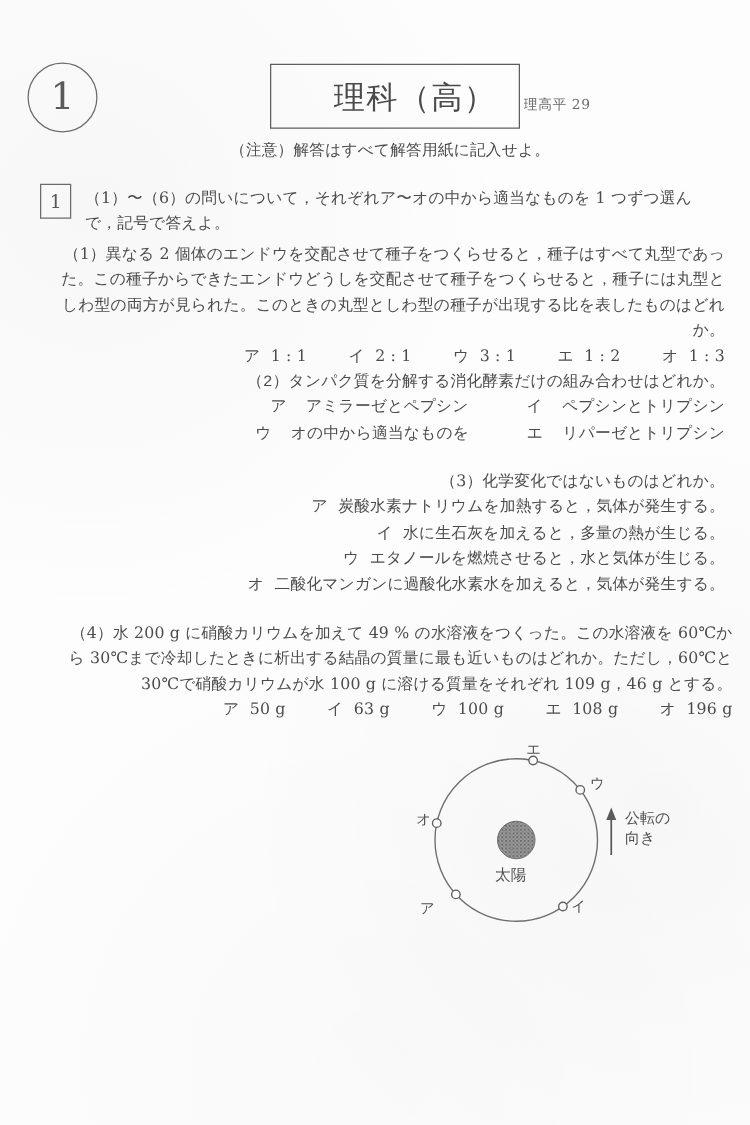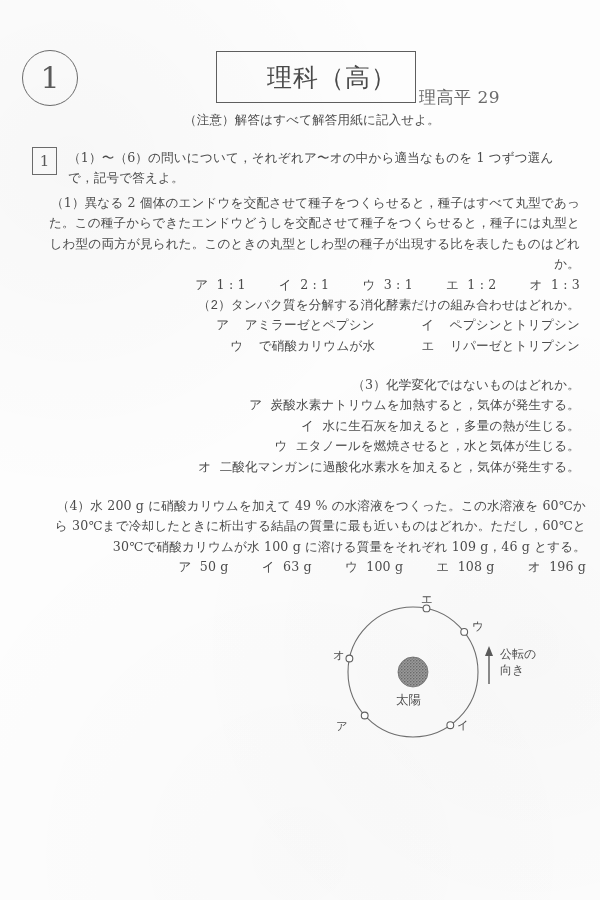--- a/index.html
+++ b/index.html
@@ -42,24 +42,23 @@
     border: 1.5px solid #5e5e5e;
     display: flex; align-items: center; justify-content: center;
     font-size: 25px;
     letter-spacing: 1px;
     color: #4a4a4a;
     padding-left: 32px;
   }
   #paper-code {
     position: absolute;
     left: 419px; top: 76px;
-    font-size: 17px;
+    font-size: 11px;
     color: #6a6a6a;
     letter-spacing: 0.5px;
-    margin-top: 10px;
   }
   #notice {
     position: absolute;
     left: 184px; top: 112px;
     font-size: 12.5px;
     color: #4a4a4a;
     letter-spacing: 0.2px;
   }
   
   #q-marker {
@@ -142,21 +141,21 @@
       <span class="q-num">（1）</span><span>異なる 2 個体のエンドウを交配させて種子をつくらせると，種子はすべて丸型であった。この種子からできたエンドウどうしを交配させて種子をつくらせると，種子には丸型としわ型の両方が見られた。このときの丸型としわ型の種子が出現する比を表したものはどれか。</span>
     </div>
     <div class="choices choices-indent">ア  1 : 1        イ  2 : 1        ウ  3 : 1        エ  1 : 2        オ  1 : 3</div>
   </div>
 
   <div class="q" style="left:46px; top:296px; width:534px;font-family:Liberation Mono, monospace;">
     <div class="q-body">
       <span class="q-num">（2）</span><span>タンパク質を分解する消化酵素だけの組み合わせはどれか。</span>
     </div>
     <div class="choices choices-indent">ア  アミラーゼとペプシン      イ  ペプシンとトリプシン</div>
-    <div class="choices choices-indent">ウ  で硝酸カリウムが水      エ  リパーゼとトリプシン</div>
+    <div class="choices choices-indent">ウ  オの中から適当なものを      エ  リパーゼとトリプシン</div>
   </div>
 
   <div class="q" style="left:46px; top:375px; width:534px;">
     <div class="q-body">
       <span class="q-num">（3）</span><span>化学変化ではないものはどれか。</span>
     </div>
     <div class="choices choices-indent">ア  炭酸水素ナトリウムを加熱すると，気体が発生する。</div>
     <div class="choices choices-indent">イ  水に生石灰を加えると，多量の熱が生じる。</div>
     <div class="choices choices-indent">ウ  エタノールを燃焼させると，水と気体が生じる。</div>
     <div class="choices choices-indent">オ  二酸化マンガンに過酸化水素水を加えると，気体が発生する。</div>

